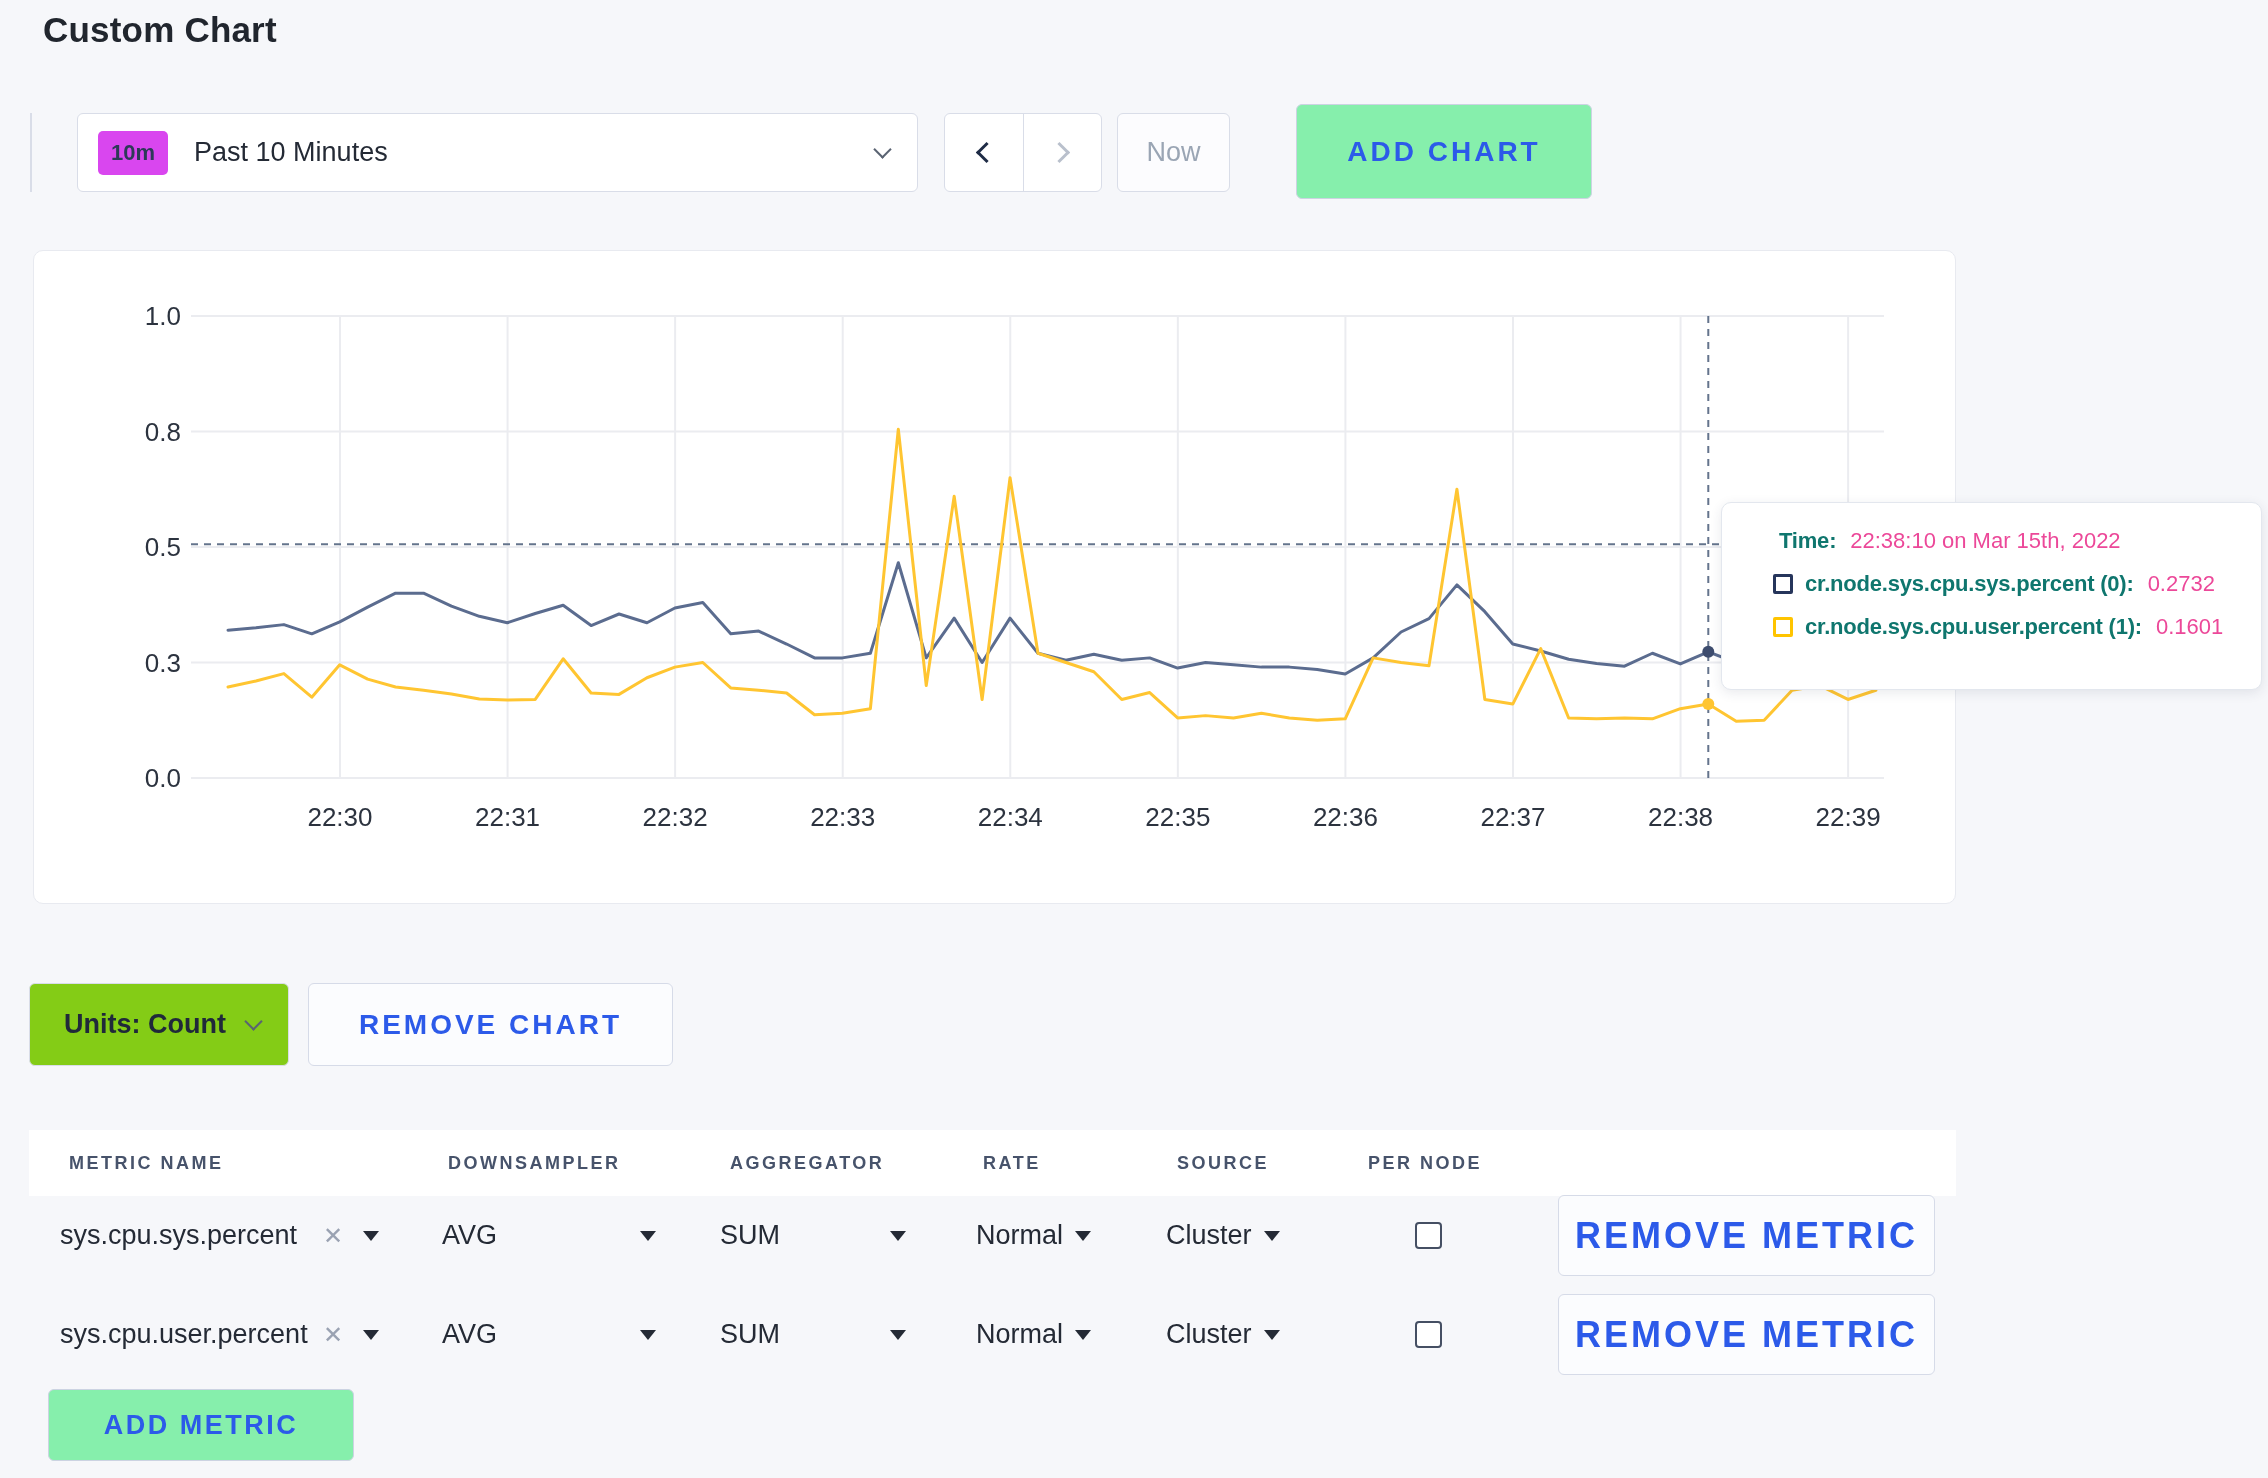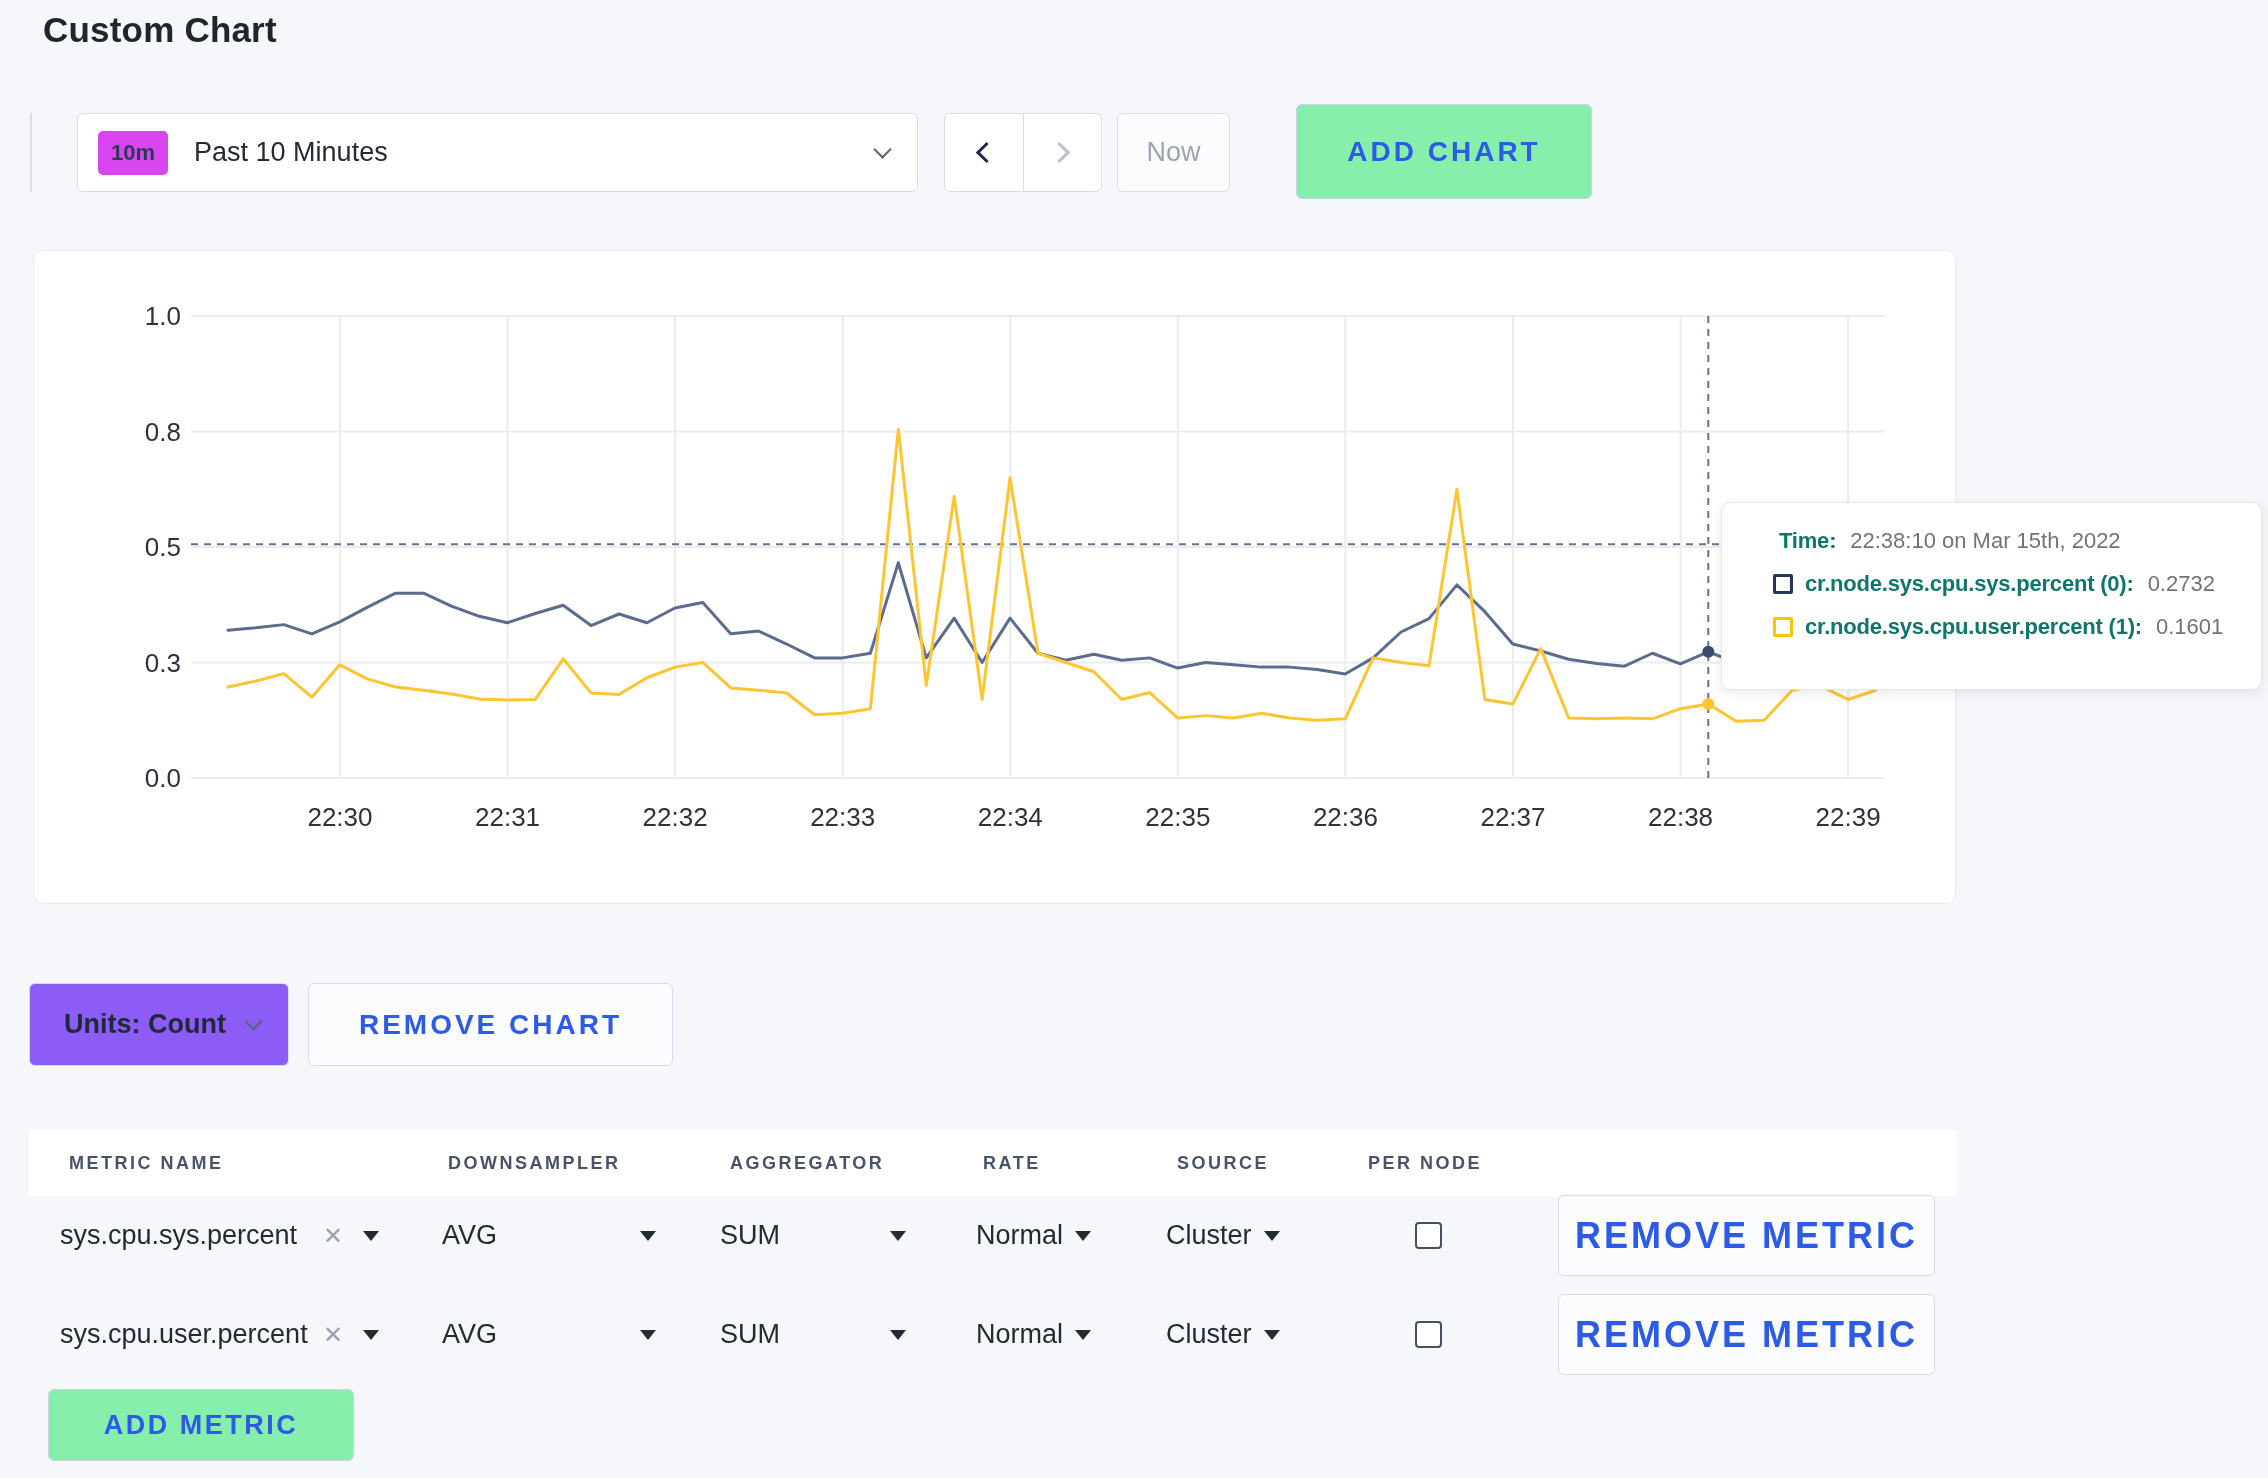--- a/index.html
+++ b/index.html
@@ -27,25 +27,25 @@
   
   .chart-card{position:absolute;left:33px;top:250px;width:1923px;height:654px;background:#fff;border:1px solid #e8eaf0;border-radius:10px;}
   .chart-card svg{position:absolute;left:0;top:0;}
   svg text{font-family:"Liberation Sans",sans-serif;font-size:26px;fill:#2c333f;}
 
   
   .tooltip{position:absolute;left:1721px;top:502px;width:541px;height:188px;background:#fff;border:1px solid #e3e7ee;border-radius:10px;box-shadow:0 3px 12px rgba(40,50,80,.10);padding:25px 18px 0 33px;display:flex;flex-direction:column;gap:17px;z-index:5;}
   .tt-row{display:flex;align-items:center;white-space:nowrap;font-size:22px;color:#1f2b46;padding-left:18px;}
   .tt-swatch{width:20px;height:20px;border:3px solid #26355b;border-radius:2px;margin-right:12px;flex:0 0 auto;background:#fff;}
   .tt-label{font-weight:700;color:#0f766e;letter-spacing:-.2px;}
-  .tt-value{margin-left:14px;font-weight:400;color:#737373;}
+  .tt-value{margin-left:14px;font-weight:400;color:#ec4899;}
   .tt-time-row{padding-left:24px;}
 
   
-  .units-btn{position:absolute;left:29px;top:983px;width:260px;height:83px;background:#8b5cf6;border:1.5px solid #d9dde8;border-radius:6px;display:flex;align-items:center;padding:0 28px 0 34px;cursor:pointer;}
+  .units-btn{position:absolute;left:29px;top:983px;width:260px;height:83px;background:#84cc16;border:1.5px solid #d9dde8;border-radius:6px;display:flex;align-items:center;padding:0 28px 0 34px;cursor:pointer;}
   .units-label{font-size:27px;font-weight:700;color:#20293a;}
   .remove-chart{position:absolute;left:308px;top:983px;width:365px;height:83px;font-size:28px;background:#fbfcfe;border-color:#d6dbe8;}
 
   
   .mtable{position:absolute;left:29px;top:1130px;width:1927px;height:348px;}
   .mhead{position:absolute;left:0;top:0;width:100%;height:66px;background:#fff;}
   .mhead span{position:absolute;top:0;height:66px;display:flex;align-items:center;font-size:18px;font-weight:700;letter-spacing:2.5px;color:#47536b;}
   .mrow{position:absolute;left:0;width:100%;height:81px;}
   .cell{position:absolute;top:0;height:81px;display:flex;align-items:center;font-size:27px;color:#242a35;}
   .xicon{color:#9aa2b2;font-size:24px;font-weight:400;}

